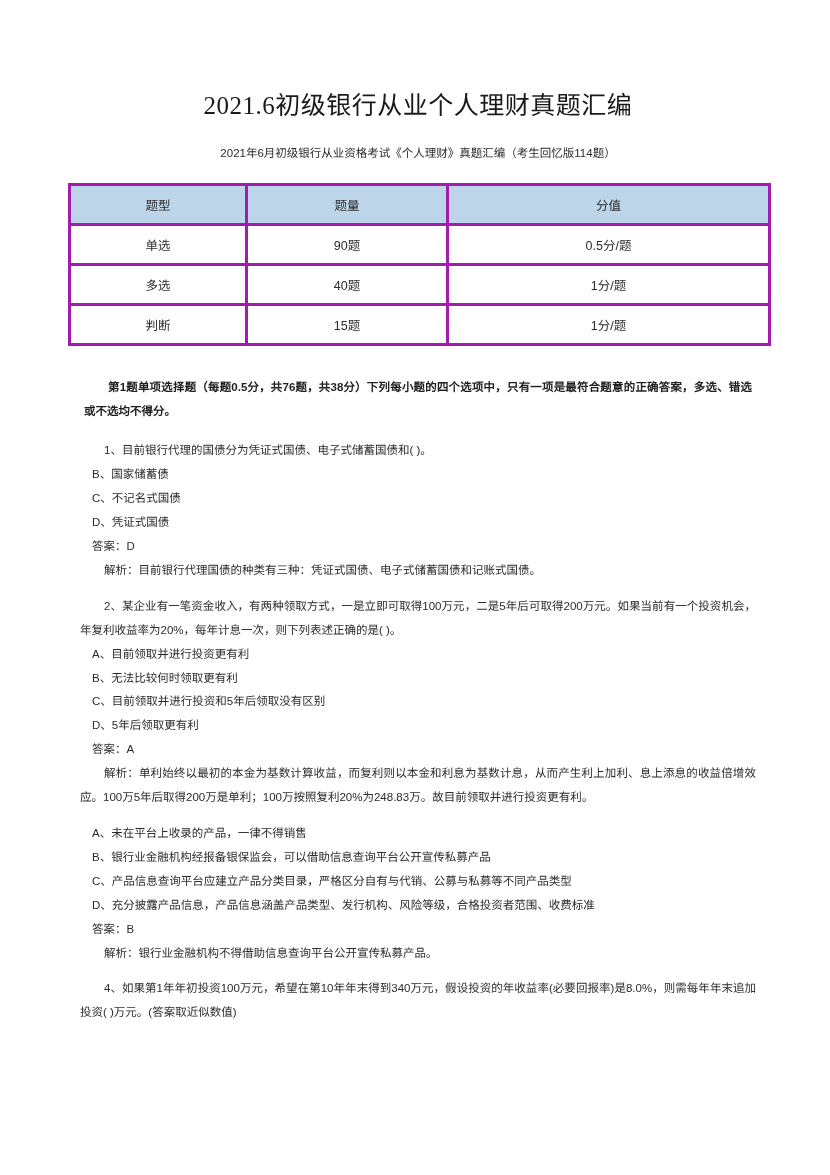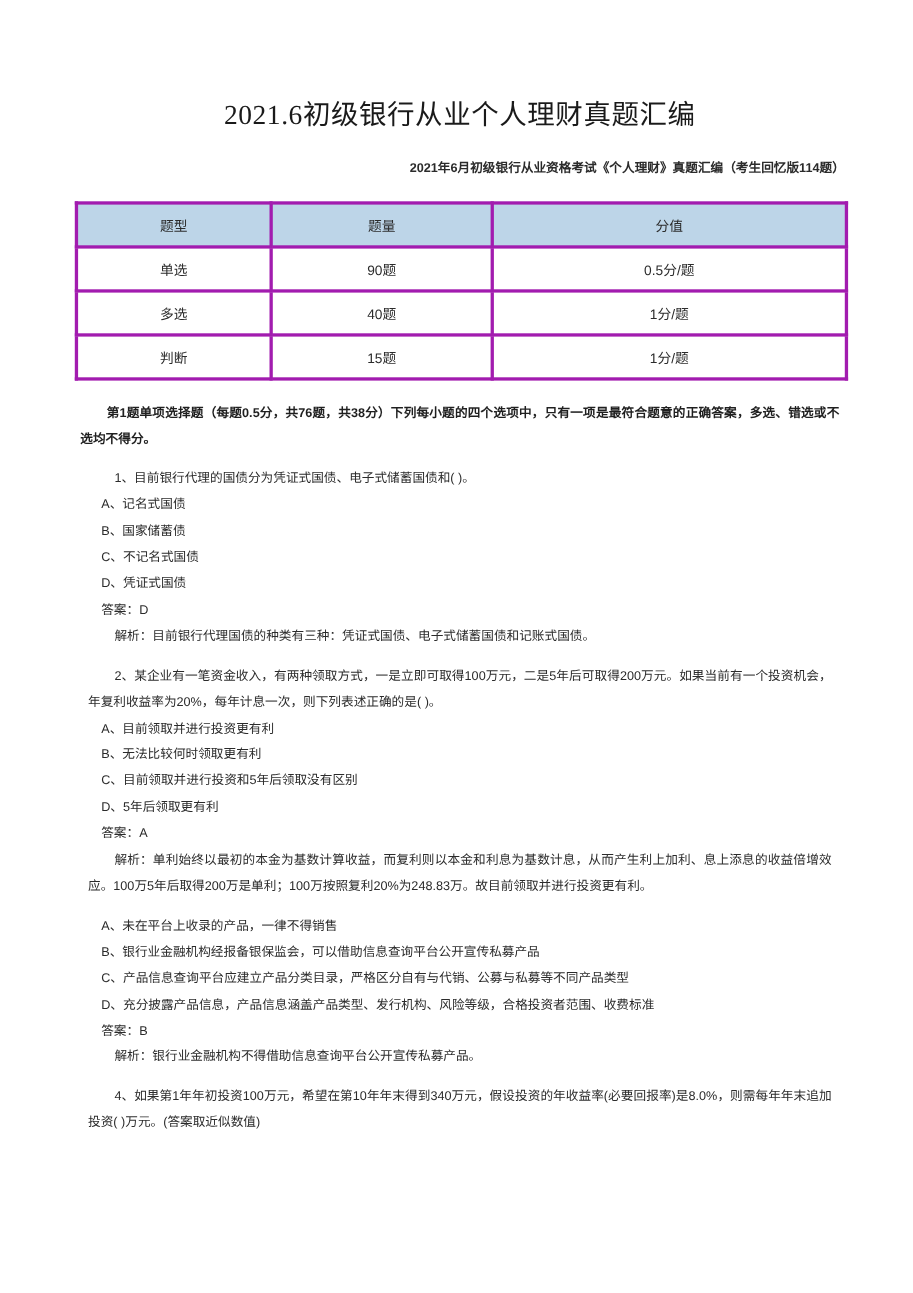--- a/index.html
+++ b/index.html
@@ -37,27 +37,26 @@
     font-size: 25px;
     font-weight: 400;
     color: #1a1a1a;
     text-align: center;
     letter-spacing: 0.5px;
     margin: 0;
     padding-top: 90px;
     line-height: 1.3;
   }
   .doc-subtitle {
-    text-align: right;
+    text-align: center;
     font-size: 11.5px;
     color: #2b2b2b;
     margin: 0;
     padding-top: 22px;
     line-height: 1.4;
-    font-weight: bold;
   }
   .hint-line {
     font-size: 11.5px;
     color: #2b2b2b;
     margin: 0;
     padding-top: 19px;
     padding-left: 10px;
     line-height: 1.4;
   }
 
@@ -89,21 +88,21 @@
     background: #bdd5e8;
   }
 
   
   .section-heading {
     font-size: 11.5px;
     font-weight: bold;
     color: #1f1f1f;
     line-height: 2.08;
     text-indent: 24px;
-    margin: 5px;
+    margin: 16px;
     padding-top: 14px;
     text-align: justify;
   }
   .q-stem {
     font-size: 11.5px;
     line-height: 2.08;
     text-indent: 24px;
     margin: 0;
     text-align: justify;
   }
@@ -163,21 +162,20 @@
             <td>1分/题</td>
           </tr>
         </tbody>
       </table>
     </div>
 
     <p class="section-heading">第1题单项选择题（每题0.5分，共76题，共38分）下列每小题的四个选项中，只有一项是最符合题意的正确答案，多选、错选或不选均不得分。</p>
 
     <div class="question-block">
       <p class="q-stem">1、目前银行代理的国债分为凭证式国债、电子式储蓄国债和(  )。</p>
-      <p class="q-option">A、记名式国债</p>
       <p class="q-option">B、国家储蓄债</p>
       <p class="q-option">C、不记名式国债</p>
       <p class="q-option">D、凭证式国债</p>
       <p class="q-answer">答案：D</p>
       <p class="q-analysis">解析：目前银行代理国债的种类有三种：凭证式国债、电子式储蓄国债和记账式国债。</p>
     </div>
 
     <div class="question-block">
       <p class="q-stem">2、某企业有一笔资金收入，有两种领取方式，一是立即可取得100万元，二是5年后可取得200万元。如果当前有一个投资机会，年复利收益率为20%，每年计息一次，则下列表述正确的是(  )。</p>
       <p class="q-option">A、目前领取并进行投资更有利</p>

